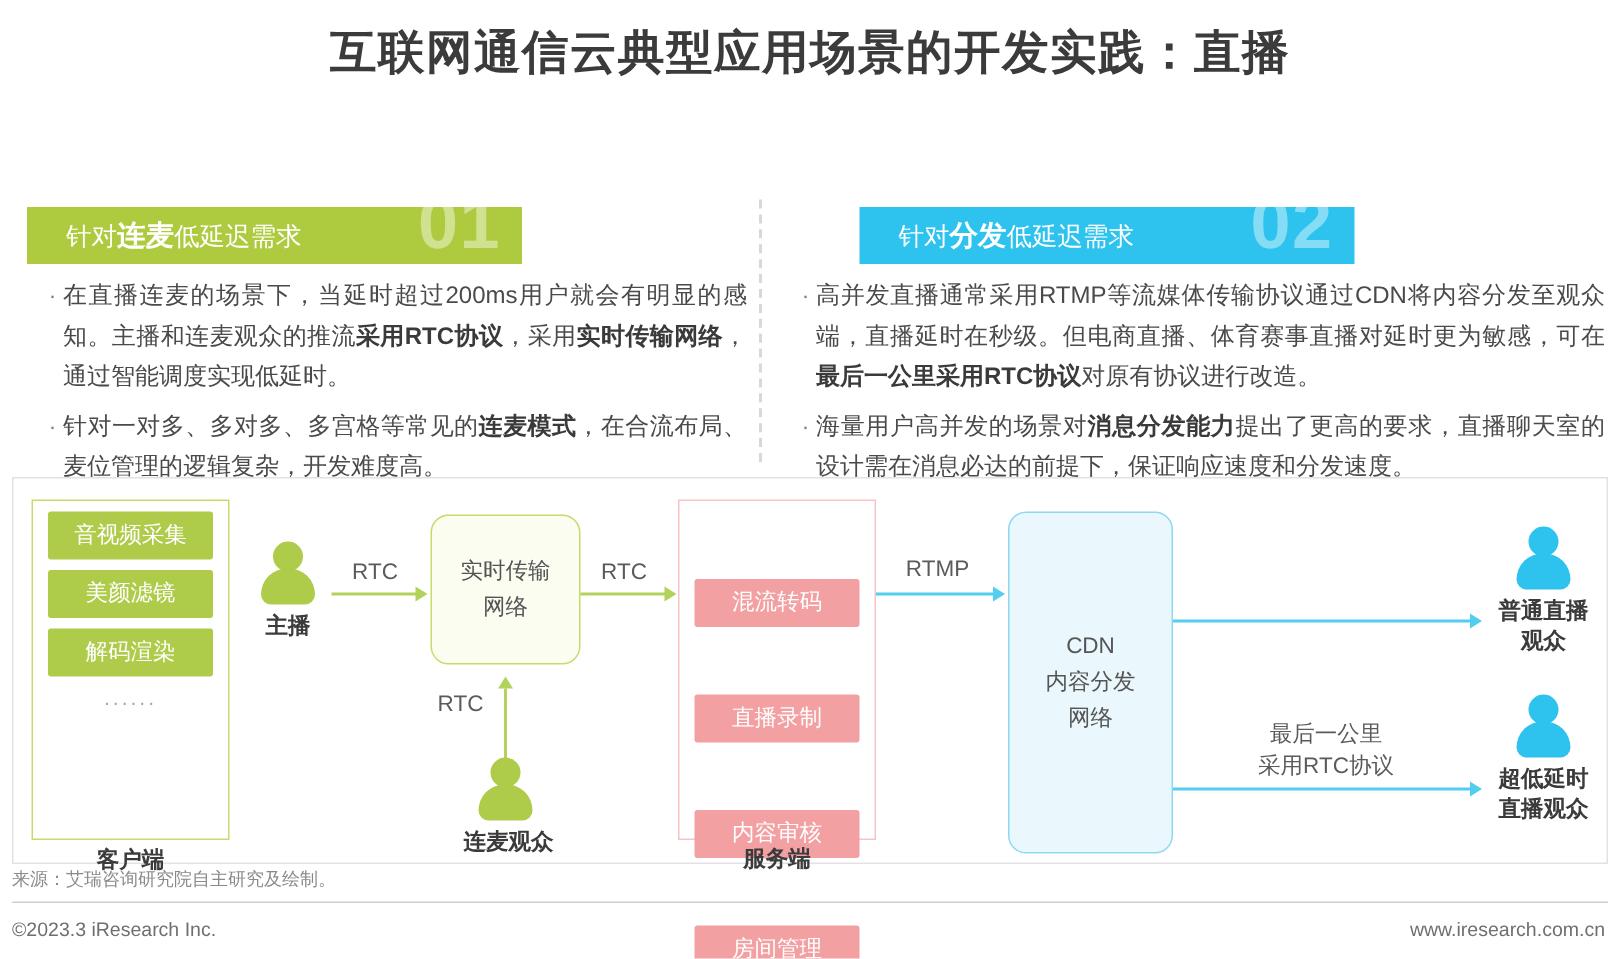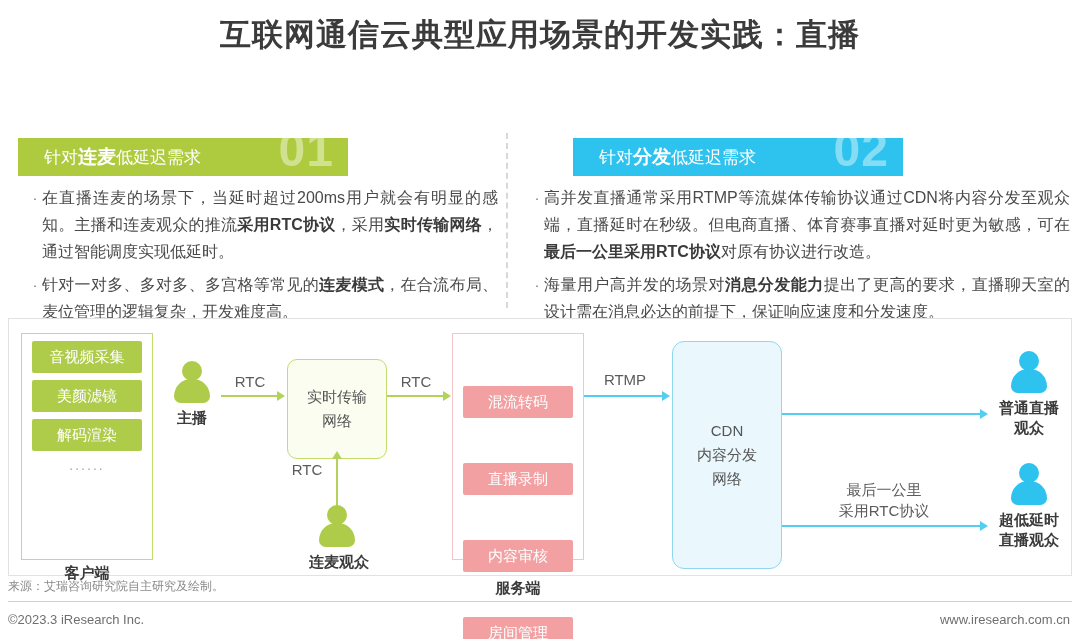--- a/index.html
+++ b/index.html
@@ -227,21 +227,21 @@
     <div class="person green" style="left:155px; top:42px; width:56px;">
       <div class="head"></div>
       <div class="body"></div>
       <div class="plabel">主播</div>
     </div>
 
     <div class="line h green" style="left:212px; top:76px; width:58px;"></div>
     <div class="arrowhead right green" style="left:268px; top:72px;"></div>
     <div class="edgelabel" style="left:212px; top:52px; width:58px;">RTC</div>
 
-    <div class="roundbox green" style="left:278px; top:40px; width:100px; height:100px;border-radius:10px;">
+    <div class="roundbox green" style="left:278px; top:24px; width:100px; height:100px;">
       <div>
         <div>实时传输</div>
         <div>网络</div>
       </div>
     </div>
 
     <div class="line h green" style="left:378px; top:76px; width:58px;"></div>
     <div class="arrowhead right green" style="left:434px; top:72px;"></div>
     <div class="edgelabel" style="left:378px; top:52px; width:58px;">RTC</div>
 
@@ -255,21 +255,21 @@
       <div class="plabel">连麦观众</div>
     </div>
 
     <div class="stackbox pink" style="left:443px; top:14px; width:132px; height:227px;">
       <div class="chip pink">混流转码</div>
       <div class="chip pink">直播录制</div>
       <div class="chip pink">内容审核</div>
       <div class="chip pink">房间管理</div>
       <div class="ellip">......</div>
     </div>
-    <div class="boxlabel" style="left:443px; top:260px; width:132px;">服务端</div>
+    <div class="boxlabel" style="left:443px; top:244px; width:132px;">服务端</div>
 
     <div class="line h blue" style="left:575px; top:76px; width:80px;"></div>
     <div class="arrowhead right blue" style="left:653px; top:72px;"></div>
     <div class="edgelabel" style="left:577px; top:50px; width:78px;">RTMP</div>
 
     <div class="roundbox blue" style="left:663px; top:22px; width:110px; height:228px;">
       <div>
         <div>CDN</div>
         <div>内容分发</div>
         <div>网络</div>

